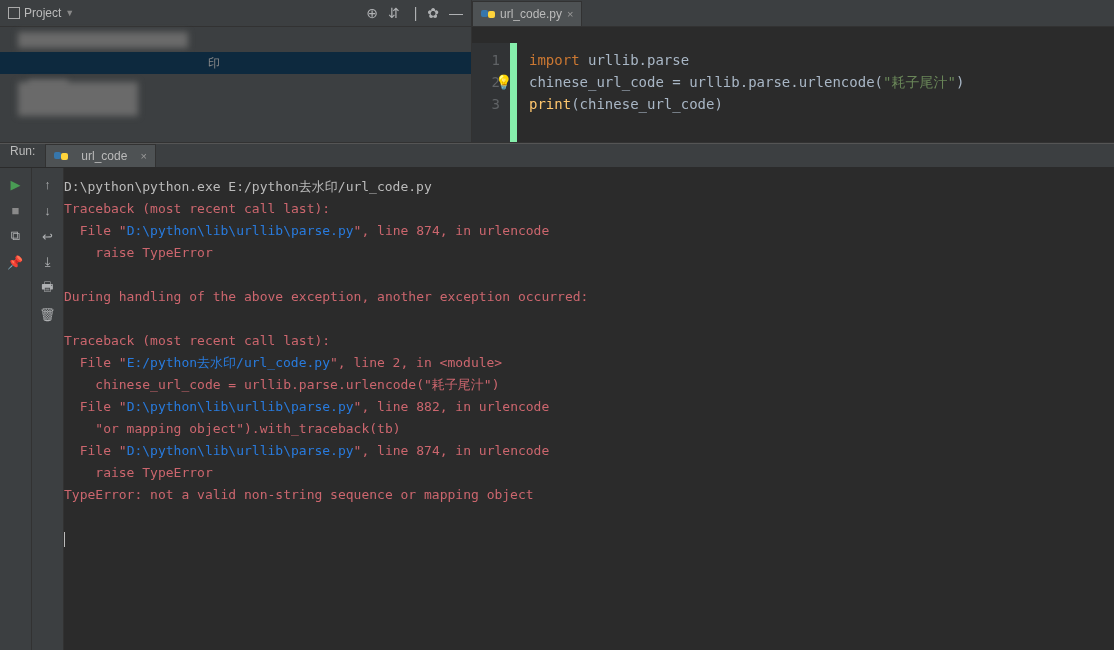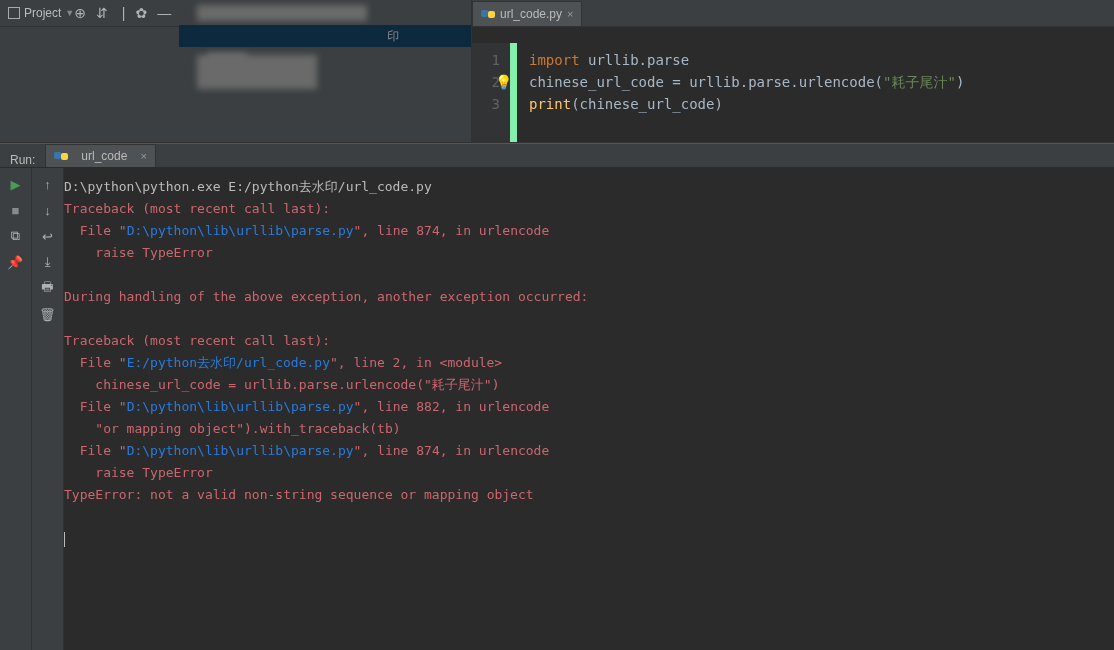--- a/index.html
+++ b/index.html
@@ -4,21 +4,21 @@
 <style>
 * { margin: 0; padding: 0; box-sizing: border-box; }
 body {
   width: 1114px; height: 650px;
   background: #2b2b2b;
   font-family: "Segoe UI", "Microsoft YaHei", sans-serif;
   font-size: 12px; color: #a9b7c6;
   overflow: hidden; display: flex; flex-direction: column;
 }
 .top { display: flex; height: 143px; border-bottom: 1px solid #323232; }
-.project-panel { width: 472px; background: #3c3f41; display: flex; border-right: 1px solid #323232; }
+.project-panel { width: 472px; background: #3c3f41; display: flex; flex-direction: column; border-right: 1px solid #323232; }
 .proj-header { height: 27px; display: flex; align-items: center; padding: 0 8px; border-bottom: 1px solid #323232; }
 .proj-title { display: flex; align-items: center; gap: 4px; color: #bbbbbb; }
 .proj-title .sq { width: 12px; height: 12px; border: 1px solid #aaa; }
 .proj-title .arrow { font-size: 9px; color: #888; }
 .proj-icons { margin-left: auto; display: flex; gap: 10px; color: #afb1b3; font-size: 14px; }
 .proj-icons .ico { cursor: pointer; }
 .proj-tree { flex: 1; background: #3c3f41; position: relative; }
 .tree-row { display:flex; align-items:center; height:22px; padding-left:6px; }
 .tree-row.sel { background:#0d293e; }
 .blob { filter: blur(3px); background: #6a6a6a; }
@@ -40,21 +40,21 @@
 .gutter .ln { height:22px; line-height:22px; }
 .codelines { padding-top:6px; border-left:7px solid #86efac; padding-left:12px; }
 .codelines .cl { height:22px; line-height:22px; white-space:pre; }
 .kw { color:#cc7832; }
 .str { color:#6a8759; }
 .fn { color:#ffc66d; }
 .def { color:#a9b7c6; }
 .bulb { position:absolute; color:#f0a30a; margin-left:-34px; }
 
 .bottom { flex:1; display:flex; flex-direction:column; border-top: 1px solid #555; }
-.run-header { height:24px; background:#3c3f41; display:flex; align-items:flex-end; border-bottom:1px solid #2b2b2b; }
+.run-header { height:24px; background:#3c3f41; display:flex; align-items:flex-start; border-bottom:1px solid #2b2b2b; }
 .run-label { padding:0 10px; color:#bbbbbb; }
 .run-tab { height:23px; background:#4e5254; display:flex; align-items:center; padding:0 8px; gap:13px; color:#bbb; border:1px solid #323232; border-bottom:none; }
 .run-body { flex:1; display:flex; }
 .run-gutter { width:32px; background:#3c3f41; display:flex; flex-direction:column; align-items:center; padding-top:8px; gap:10px; border-right:1px solid #323232; }
 .run-gutter2 { width:32px; background:#3c3f41; display:flex; flex-direction:column; align-items:center; padding-top:8px; gap:10px; border-right:1px solid #323232; }
 .gico { width:16px; height:16px; display:flex; align-items:center; justify-content:center; color:#afb1b3; font-size:13px; cursor:pointer; }
 .play { color:#499c54; }
 .console { flex:1; padding:8px 0; font-family: Consolas, monospace; font-size:13px; line-height:22px; overflow:hidden; }
 .out { color:#bbbbbb; white-space:pre; }
 .err { color:#cc666e; white-space:pre; }

